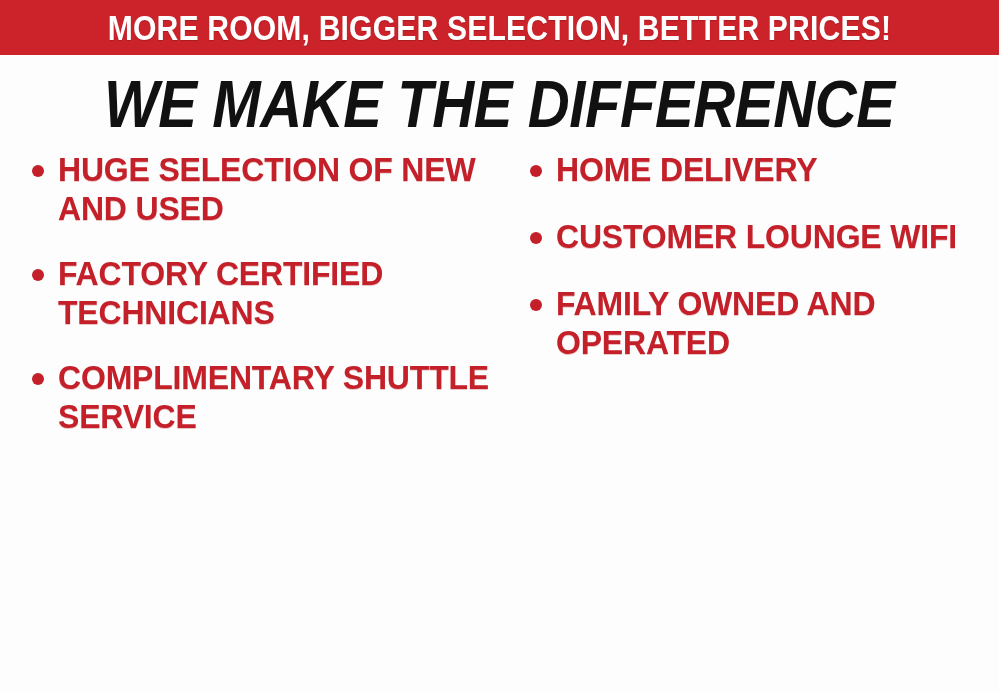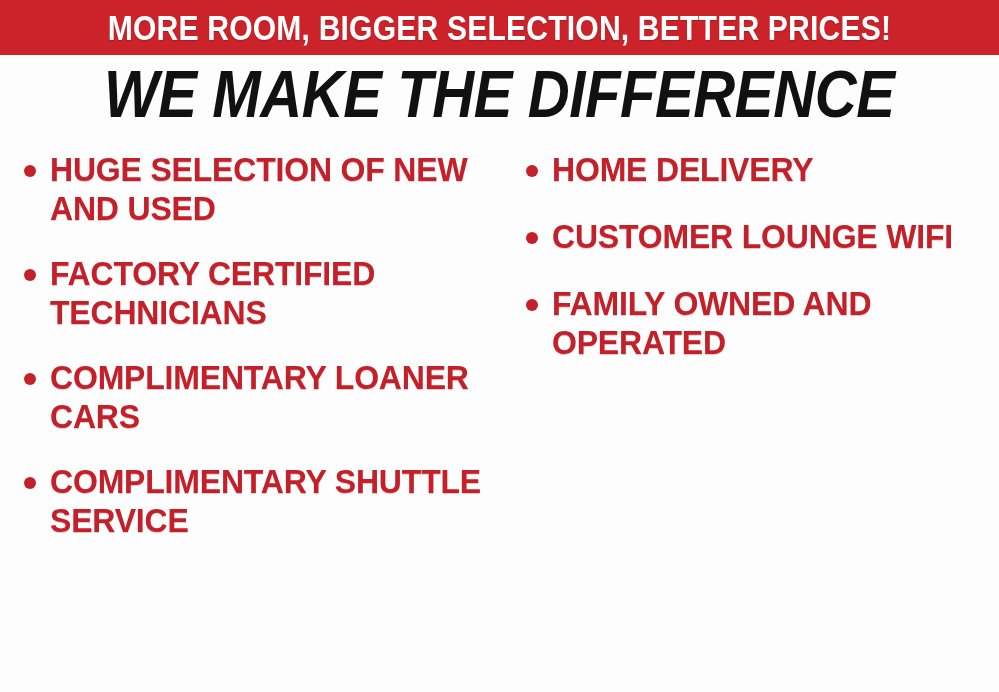--- a/index.html
+++ b/index.html
@@ -46,21 +46,21 @@
     transform-origin: center center;
     white-space: nowrap;
     text-shadow: 0 1px 1px rgba(0,0,0,0.18);
   }
 
   
   .headline-wrap {
     width: 100%;
     height: 82px;
     display: flex;
-    align-items: flex-start;
+    align-items: flex-end;
     justify-content: center;
     flex: 0 0 auto;
     padding-top: 6px;
     box-sizing: border-box;
   }
   .headline {
     color: #111111;
     font-family: "Liberation Sans Narrow", "Liberation Sans", sans-serif;
     font-weight: bold;
     font-style: italic;
@@ -71,21 +71,21 @@
     transform-origin: center center;
     letter-spacing: -0.5px;
   }
 
   
   .columns {
     flex: 1 1 auto;
     display: flex;
     flex-direction: row;
     align-items: flex-start;
-    padding: 14px 0 0 8px;
+    padding: 14px 0 0 16px;
     box-sizing: border-box;
   }
   .column {
     box-sizing: border-box;
   }
   .column-left {
     width: 506px;
     padding-left: 16px;
   }
   .column-right {
@@ -142,24 +142,20 @@
       <div class="bullet-item">
         <span class="bullet-dot"></span>
         <span class="bullet-text">HUGE SELECTION OF NEW AND USED</span>
       </div>
       <div class="bullet-item">
         <span class="bullet-dot"></span>
         <span class="bullet-text">FACTORY CERTIFIED TECHNICIANS</span>
       </div>
       <div class="bullet-item">
         <span class="bullet-dot"></span>
-        <span class="bullet-text">COMPLIMENTARY LOANER CARS</span>
-      </div>
-      <div class="bullet-item">
-        <span class="bullet-dot"></span>
         <span class="bullet-text">COMPLIMENTARY SHUTTLE SERVICE</span>
       </div>
     </div>
 
     <div class="column column-right">
       <div class="bullet-item">
         <span class="bullet-dot"></span>
         <span class="bullet-text">HOME DELIVERY</span>
       </div>
       <div class="bullet-item">

